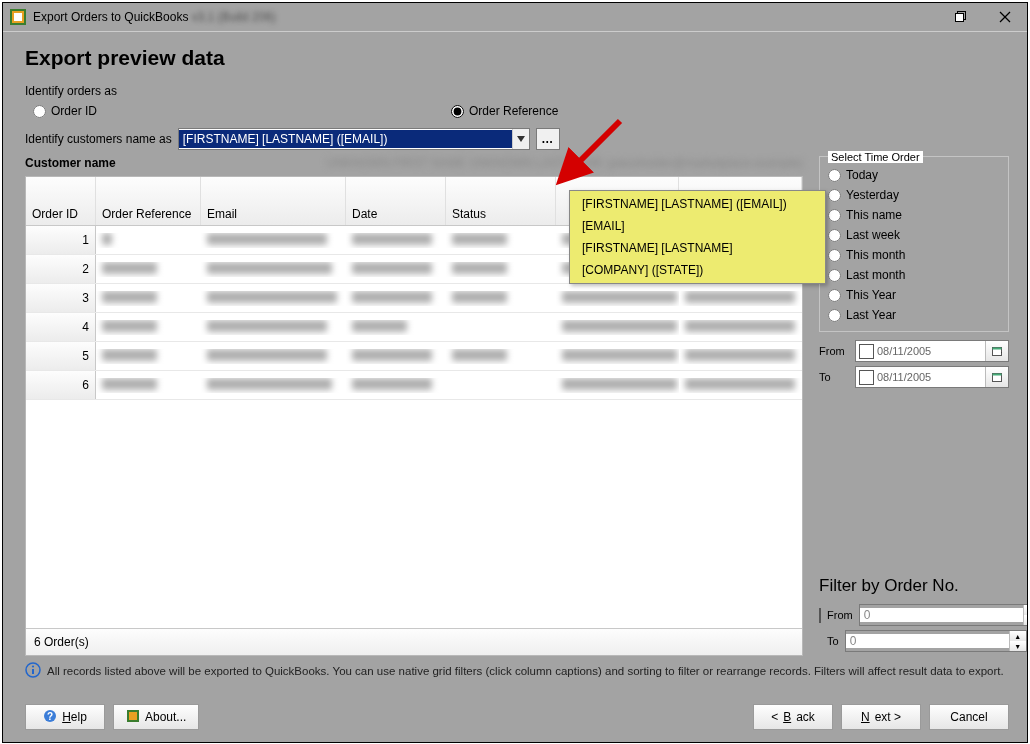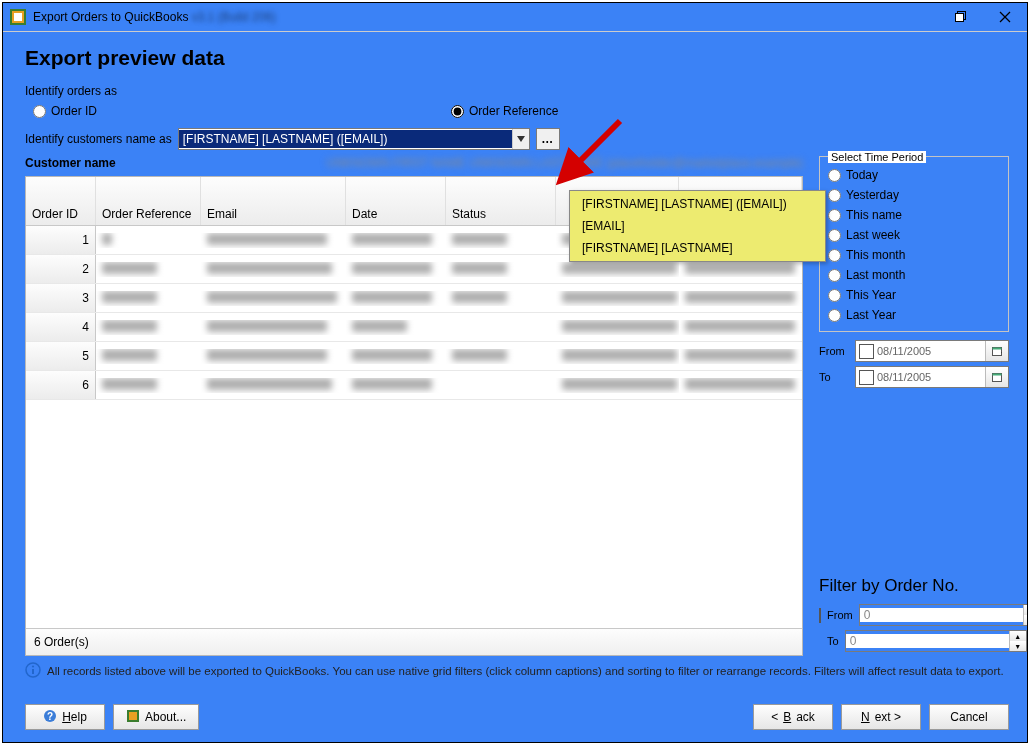--- a/index.html
+++ b/index.html
@@ -1,17 +1,17 @@
 <!DOCTYPE html>
 <html><head>
 <meta charset="utf-8">
 <style>
   html, body { margin:0; padding:0; }
   body { font-family: "Segoe UI", Tahoma, sans-serif; font-size:12px; color:#000; background:#fff; }
-  .window { width:1024px; height:739px; margin:2px; border:1px solid #000; background:#3b82f6; position:relative; display:flex; flex-direction:column; }
+  .window { width:1024px; height:739px; margin:2px; border:1px solid #000; background:#a3a3a3; position:relative; display:flex; flex-direction:column; }
   
   .titlebar { height:28px; display:flex; align-items:center; padding:0 0 0 6px; border-bottom:1px solid #ccc; }
   .titlebar .app-icon { width:18px; height:18px; margin-right:6px; }
   .titlebar .title { font-size:12px; }
   .titlebar .title .blurred { color:transparent; text-shadow:0 0 5px rgba(0,0,0,.5); }
   .titlebar .spacer { flex:1; }
   .titlebar .winbtn { width:44px; height:28px; display:flex; align-items:center; justify-content:center; font-family:inherit; }
   
   .content { flex:1; display:flex; flex-direction:column; padding:10px 18px 10px 22px; overflow:hidden; }
   .page-title { font-size:21px; font-weight:bold; margin:4px 0 14px 0; }
@@ -151,20 +151,21 @@
               </marker>
             </defs>
           <line x1="70" y1="5" x2="10" y2="65" stroke="#d40000" stroke-width="6" marker-end="url(#ah)"></line>
         </svg>
       </div>
 
       <div class="popup">
         <div class="item">[FIRSTNAME] [LASTNAME] ([EMAIL])</div>
         <div class="item">[EMAIL]</div>
         <div class="item">[FIRSTNAME] [LASTNAME]</div>
+        <div class="item">[COMPANY] ([STATE])</div>
       </div>
 
       <div class="left">
         <div class="customer-name-row">
           <span class="label">Customer name</span>
           <span class="val">UNKNOWN FIRST NAME UNKNOWN LAST NAME (placeholder@marketplace.example)</span>
         </div>
 
         <div class="grid">
           <div class="grid-head" id="grid-head">
@@ -231,21 +232,21 @@
                 <div class="td"><span class="blur" style="width:115px"></span></div>
                 <div class="td"><span class="blur" style="width:110px"></span></div>
               </div>
             </div>
           <div class="grid-foot">6 Order(s)</div>
         </div>
       </div>
 
       <div class="right">
         <div class="fieldset">
-          <span class="legend">Select Time Period</span>
+          <span class="legend">Select Time Order</span>
           <div class="body radio-vert" id="date-radios">
               <label class="opt">
                 <input type="radio" name="tp" style="">
                 <span>Today</span>
               </label>
               <label class="opt">
                 <input type="radio" name="tp" style="">
                 <span>Yesterday</span>
               </label>
               <label class="opt">

